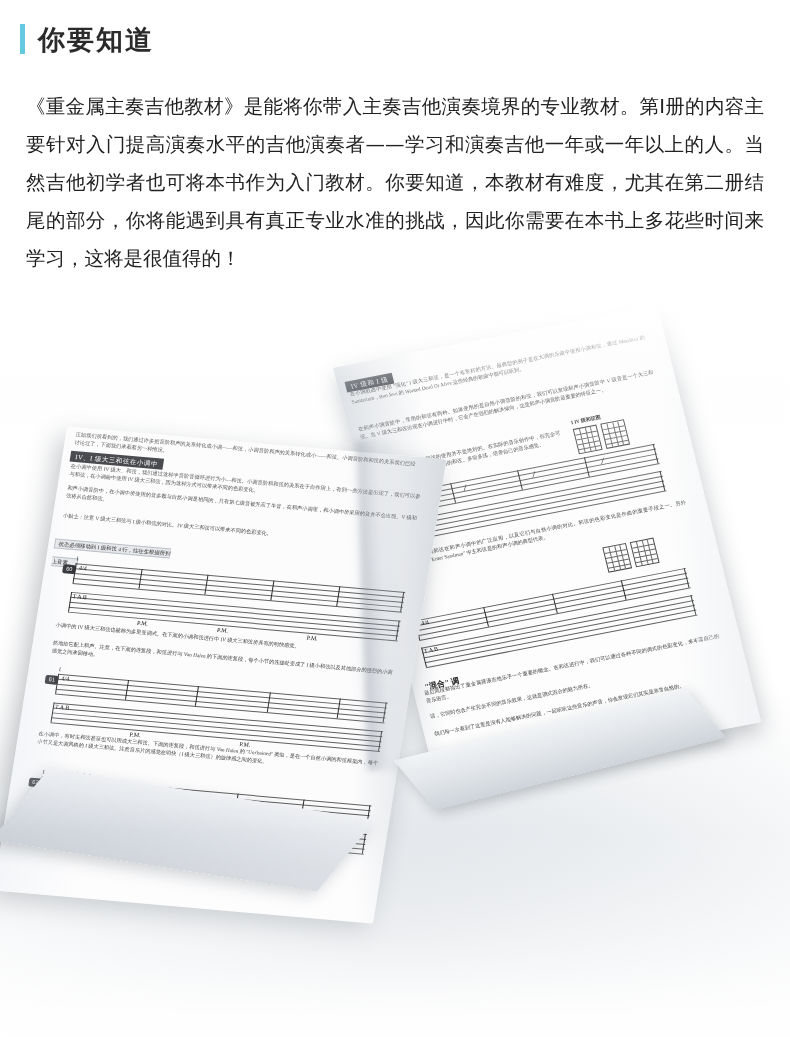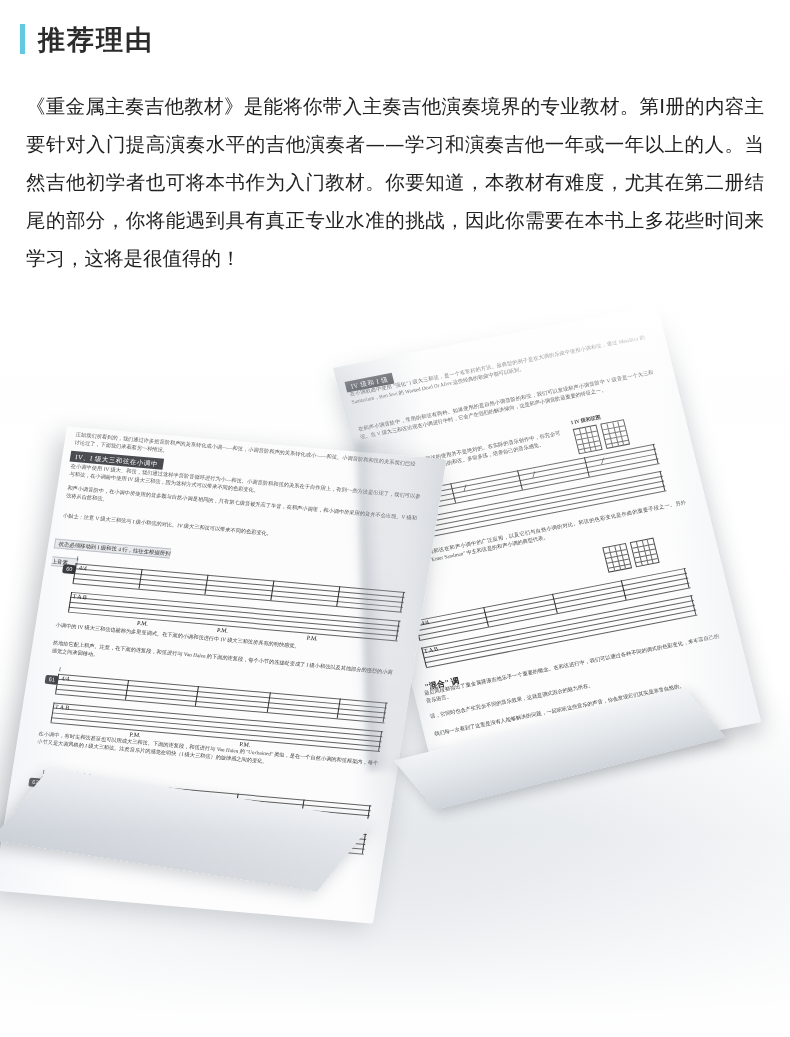--- a/index.html
+++ b/index.html
@@ -277,21 +277,21 @@
     transform: skewX(-18deg);
   }
 </style>
 </head>
 <body>
 
 <div class="badge-wrap">
   <div class="badge">
     <span class="badge-bar"></span>
     <span class="badge-underline"></span>
-    <span>推荐理由</span>
+    <span>你要知道</span>
   </div>
 </div>
 
 <p class="intro">《重金属主奏吉他教材》是能将你带入主奏吉他演奏境界的专业教材。第I册的内容主要针对入门提高演奏水平的吉他演奏者——学习和演奏吉他一年或一年以上的人。当然吉他初学者也可将本书作为入门教材。你要知道，本教材有难度，尤其在第二册结尾的部分，你将能遇到具有真正专业水准的挑战，因此你需要在本书上多花些时间来学习，这将是很值得的！</p>
 
 <div class="photo">
   <div class="bg-wash"></div>
 
   <div class="book">
 

